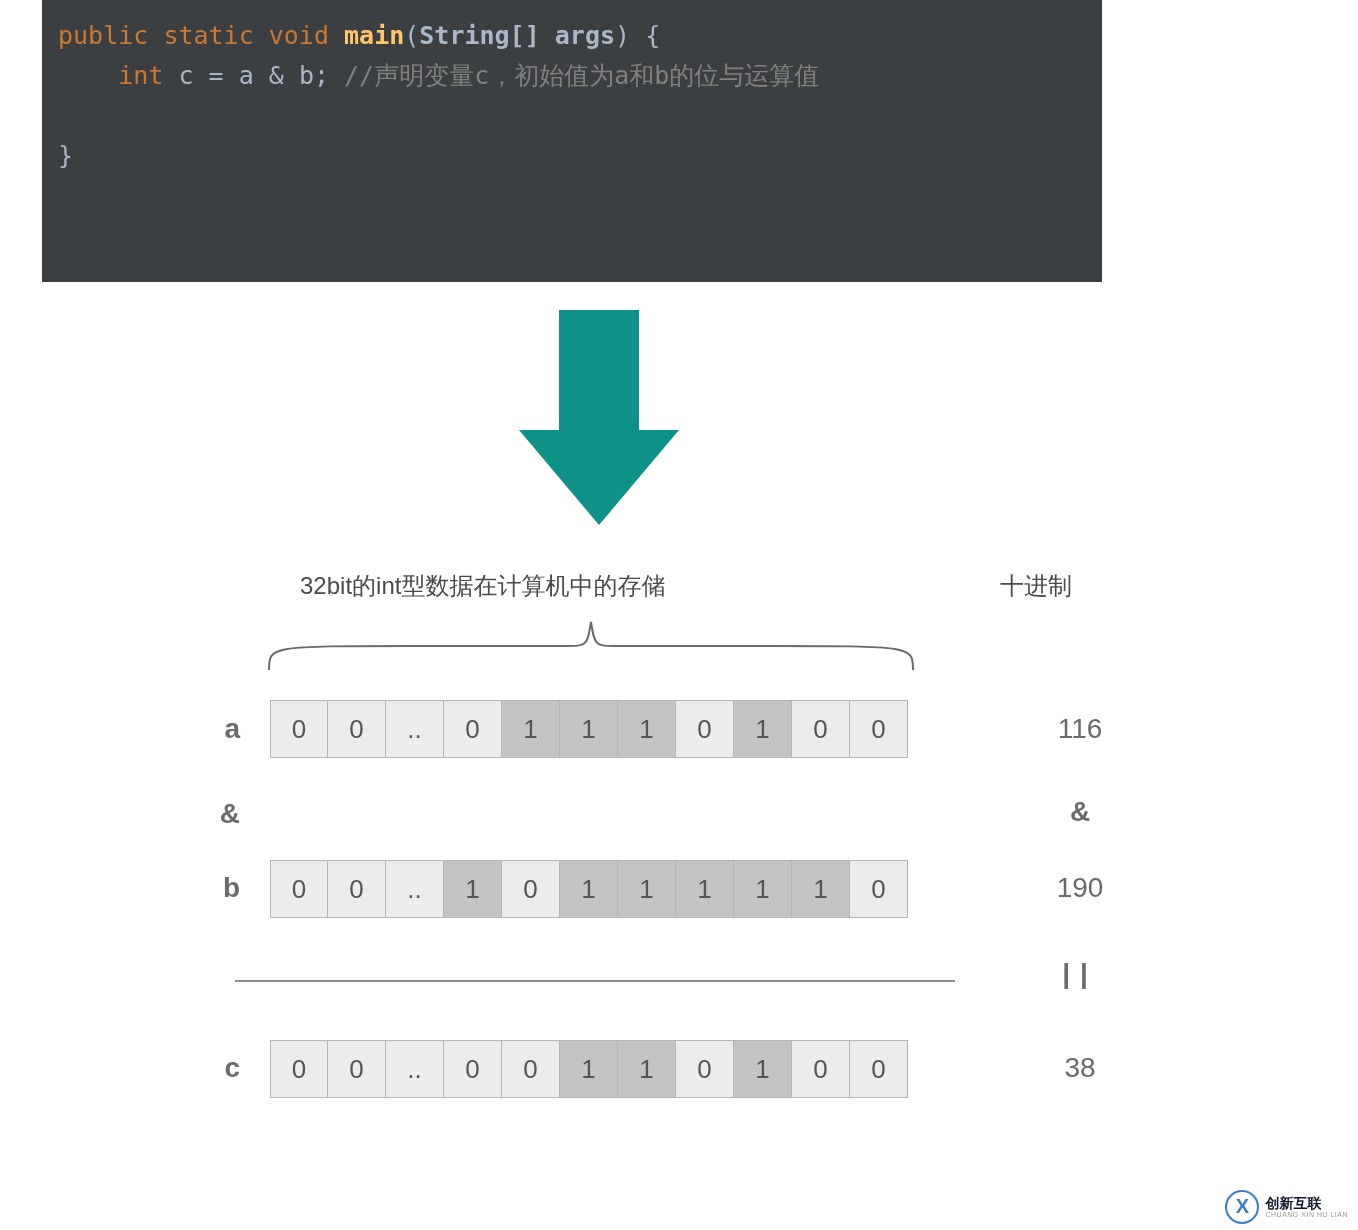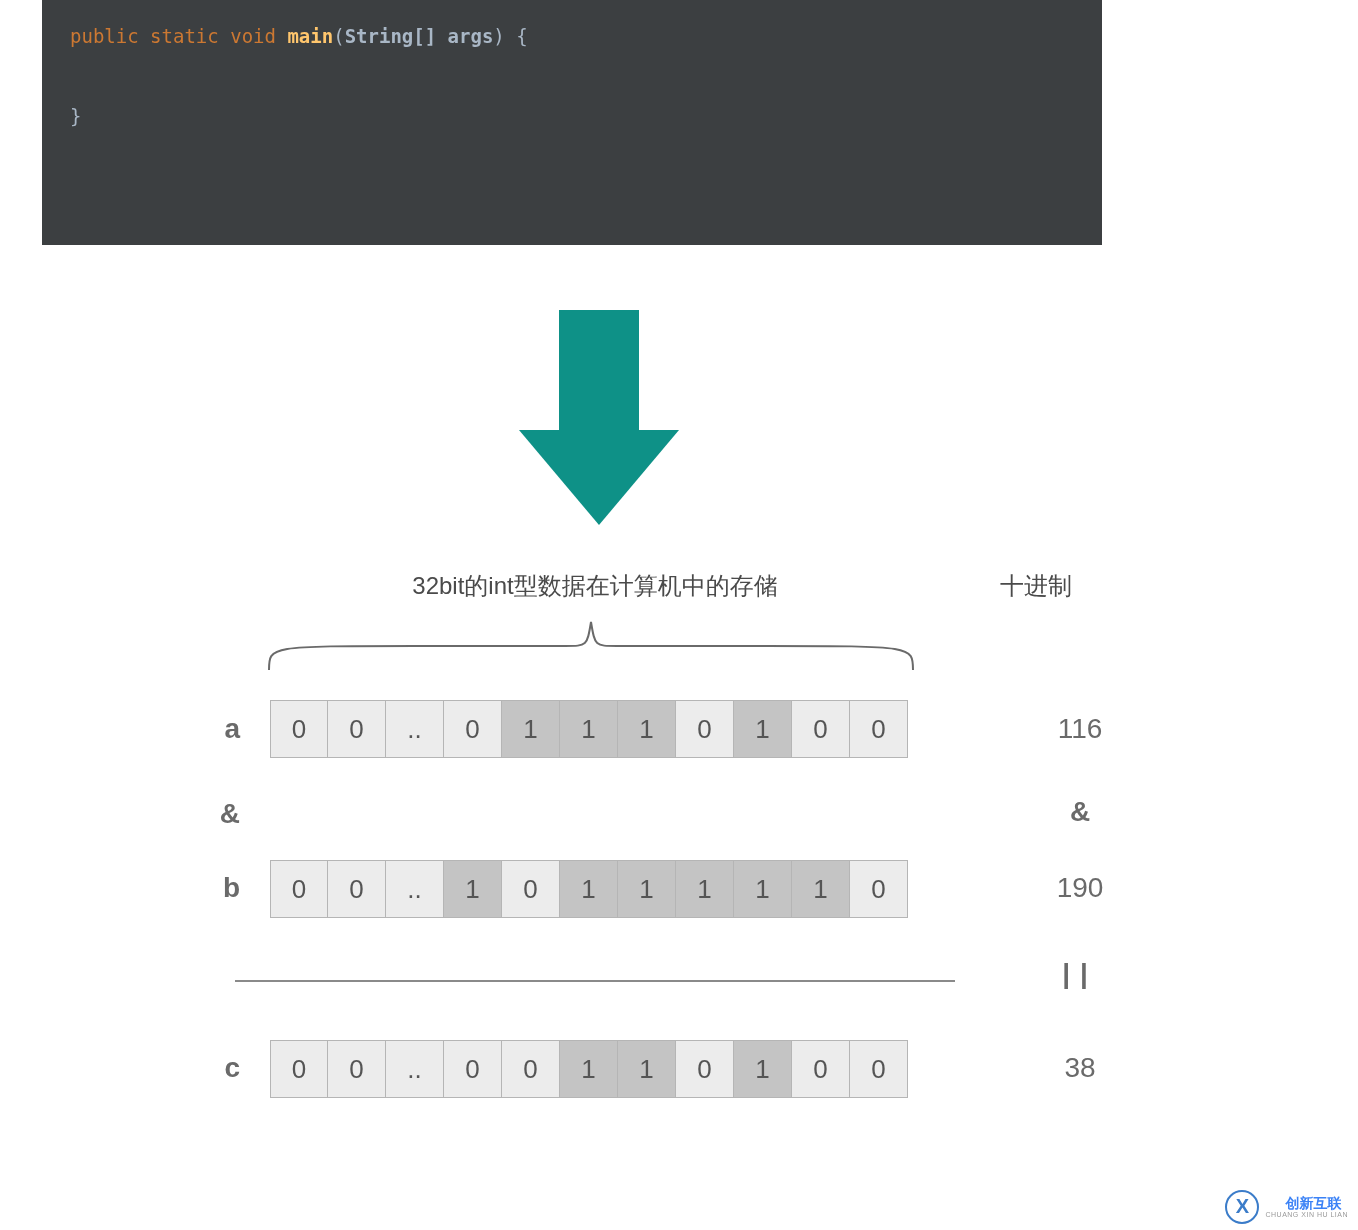--- a/index.html
+++ b/index.html
@@ -15,26 +15,26 @@
     background: #ffffff;
     overflow: hidden;
   }
 
   
   .code-block {
     position: absolute;
     left: 42px;
     top: 0px;
     width: 1060px;
-    height: 245px;
+    height: 282px;
     background: #3c3f41;
     box-sizing: border-box;
-    padding: 16px 20px 10px 28px;
+    padding: 16px 20px 10px 16px;
     font-family: "Menlo", "Consolas", monospace;
-    font-size: 19px;
+    font-size: 25px;
     line-height: 40px;
     color: #a9b7c6;
   }
   .code-line { white-space: pre; }
   .kw       { color: #cc7832; }
   .fn       { color: #ffc66d; font-weight: bold; }
   .ty       { color: #cc7832; }
   .ident    { color: #a9b7c6; }
   .field    { color: #9876aa; font-style: italic; }
   .num      { color: #6897bb; }
@@ -74,21 +74,21 @@
     position: absolute;
     left: 180px;
     top: 570px;
     width: 1000px;
   }
   .diag-title {
     position: absolute;
     top: 0;
     left: 120px;
     width: 590px;
-    text-align: center;
+    text-align: left;
     font-size: 24px;
     color: #4a4a4a;
   }
   .dec-title {
     position: absolute;
     top: 0;
     left: 820px;
     width: 160px;
     text-align: left;
     font-size: 24px;
@@ -182,40 +182,40 @@
     height: 30px;
     border: 2px solid #3b7cc9;
     border-radius: 50%;
     color: #3b7cc9;
     font-weight: bold;
     font-size: 20px;
     line-height: 28px;
     text-align: center;
   }
   .wm-text {
-    color: #3b82f6;
+    color: #0f172a;
     font-size: 14px;
     font-weight: bold;
     line-height: 1.05;
-    margin-left: 20px;
   }
   .wm-sub {
     color: #999;
     font-size: 7px;
     font-weight: normal;
     letter-spacing: 0.5px;
   }
 </style>
 </head>
 <body>
 
 <div class="canvas">
 
   <div class="code-block">
     <div class="code-line"><span class="kw">public</span> <span class="kw">static</span> <span class="kw">void</span> <span class="fn">main</span><span class="punc">(</span><span class="strong">String[]</span> <span class="strong">args</span><span class="punc">)</span> <span class="punc">{</span></div>
+    <div class="code-line">    <span class="ty">int</span> <span class="ident">c</span><span class="punc"> = </span><span class="ident">a</span><span class="punc"> &amp; </span><span class="ident">b</span><span class="punc">;</span><span class="comment"> //声明变量c，初始值为a和b的位与运算值</span></div>
     <div class="code-line"> </div>
     <div class="code-line"><span class="punc">}</span></div>
   </div>
 
   <div class="arrow">
     <div class="arrow-rect"></div>
     <div class="arrow-tri"></div>
   </div>
 
   <div class="diagram">

